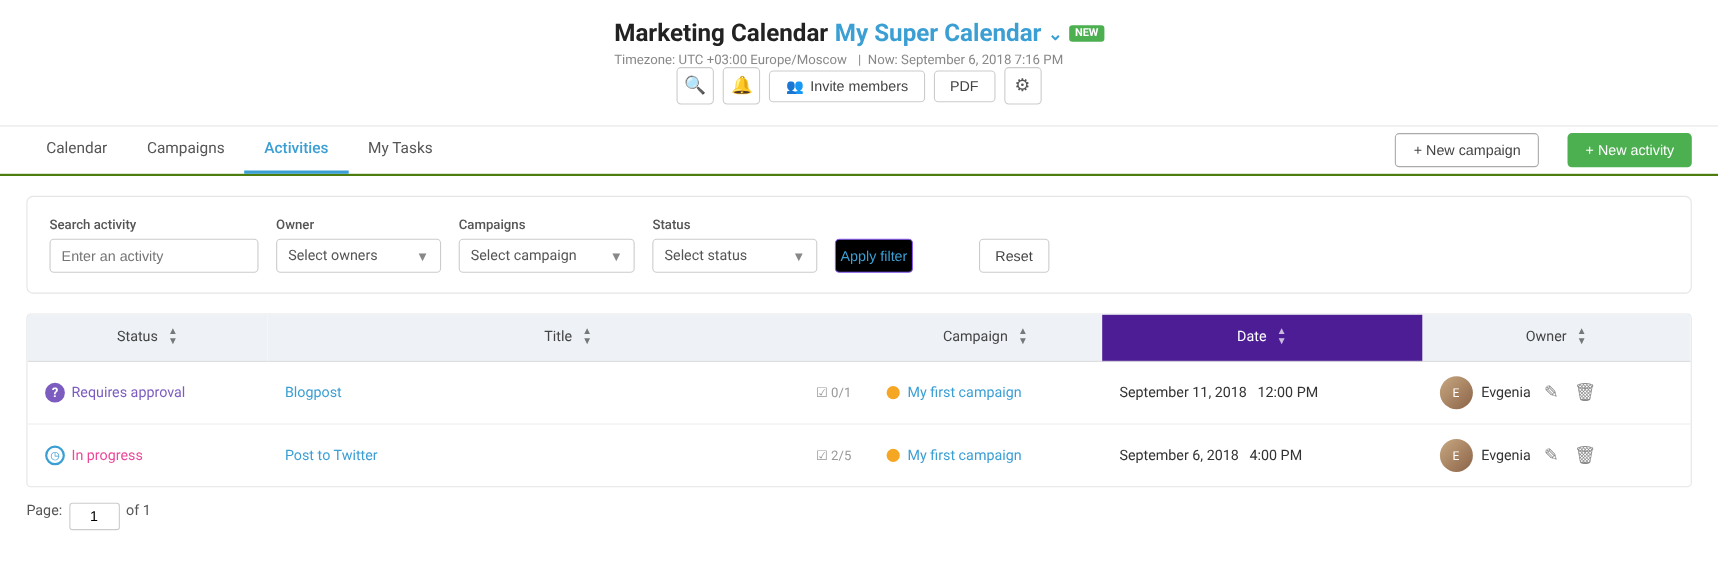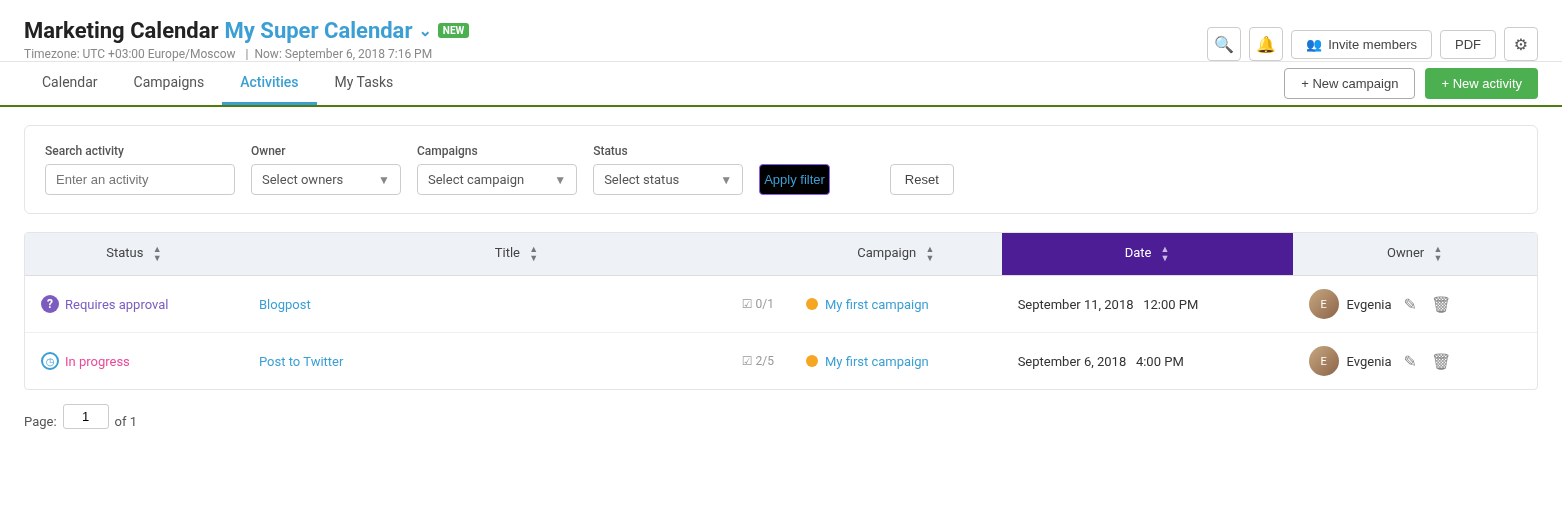--- a/index.html
+++ b/index.html
@@ -1,37 +1,37 @@
 <!DOCTYPE html>
 <html><head>
   <meta charset="utf-8">
   <style>
     * { box-sizing: border-box; margin: 0; padding: 0; }
     body { font-family: -apple-system, BlinkMacSystemFont, 'Segoe UI', Roboto, sans-serif; font-size: 14px; color: #333; background: #fff; }
 
     
-    .header { display: flex; align-items: flex-end; justify-content: space-between; padding: 18px 24px 0; border-bottom: 1px solid #e5e5e5; }
+    .header { display: flex; align-items: center; justify-content: space-between; padding: 18px 24px 19px; border-bottom: 1px solid #e5e5e5; flex-direction: column; }
     .header-left {}
     .app-title { font-size: 22px; font-weight: 700; color: #222; display: flex; align-items: center; gap: 6px; }
     .app-title .calendar-name { color: #3b9fd4; font-weight: 700; }
     .app-title .chevron-down { color: #3b9fd4; font-size: 16px; }
     .new-badge { background: #4caf50; color: #fff; font-size: 10px; font-weight: 700; padding: 2px 5px; border-radius: 3px; vertical-align: middle; }
     .subtitle { font-size: 12px; color: #888; margin-top: 4px; }
     .subtitle span { margin-right: 4px; }
     .header-actions { display: flex; align-items: center; gap: 8px; }
     .icon-btn { border: 1px solid #ccc; background: #fff; border-radius: 4px; width: 34px; height: 34px; display: flex; align-items: center; justify-content: center; cursor: pointer; font-size: 16px; color: #555; }
     .invite-btn { border: 1px solid #ccc; background: #fff; border-radius: 4px; padding: 6px 14px; cursor: pointer; font-size: 13px; color: #444; display: flex; align-items: center; gap: 6px; }
     .pdf-btn { border: 1px solid #ccc; background: #fff; border-radius: 4px; padding: 6px 14px; cursor: pointer; font-size: 13px; color: #444; }
 
     
     .nav-tabs { display: flex; align-items: center; justify-content: space-between; padding: 0 24px; border-bottom: 2px solid #4d7c0f; }
     .tabs { display: flex; gap: 0; }
     .tab { padding: 12px 18px; cursor: pointer; font-size: 14px; color: #555; border-bottom: 3px solid transparent; }
     .tab.active { color: #3b9fd4; border-bottom: 3px solid #3b9fd4; font-weight: 500; }
-    .tab-actions { display: flex; gap: 10px; }
+    .tab-actions { display: flex; gap: 26px; }
     .btn-new-campaign { background: #fff; border: 1px solid #aaa; color: #444; border-radius: 4px; padding: 7px 16px; cursor: pointer; font-size: 13px; }
     .btn-new-activity { background: #4caf50; border: none; color: #fff; border-radius: 4px; padding: 7px 16px; cursor: pointer; font-size: 13px; font-weight: 500; }
 
     
     .filter-bar { margin: 18px 24px; padding: 18px 20px; border: 1px solid #e5e5e5; border-radius: 6px; display: flex; align-items: flex-end; gap: 16px; }
     .filter-group { display: flex; flex-direction: column; gap: 6px; }
     .filter-label { font-size: 12px; color: #555; font-weight: 500; }
     .filter-input { border: 1px solid #ccc; border-radius: 4px; padding: 7px 10px; font-size: 13px; color: #999; width: 190px; outline: none; }
     .filter-select { border: 1px solid #ccc; border-radius: 4px; padding: 7px 10px; font-size: 13px; color: #555; display: flex; align-items: center; justify-content: space-between; gap: 30px; cursor: pointer; background: #fff; min-width: 150px; }
     .filter-select .arrow { color: #888; font-size: 12px; }
@@ -58,21 +58,21 @@
     .campaign-cell { display: flex; align-items: center; gap: 7px; }
     .campaign-dot { width: 12px; height: 12px; border-radius: 50%; background: #f5a623; flex-shrink: 0; }
     .campaign-link { color: #3b9fd4; text-decoration: none; cursor: pointer; }
     .date-cell { white-space: nowrap; }
     .owner-cell { display: flex; align-items: center; gap: 8px; }
     .avatar { width: 30px; height: 30px; border-radius: 50%; background: linear-gradient(135deg, #c8a882, #a0785a); display: flex; align-items: center; justify-content: center; overflow: hidden; font-size: 11px; color: #fff; }
     .row-actions { display: flex; gap: 6px; align-items: center; }
     .row-action-btn { background: none; border: none; cursor: pointer; color: #888; font-size: 16px; padding: 2px 4px; }
 
     
-    .pagination { display: flex; align-items: flex-end; gap: 6px; padding: 14px 24px; font-size: 13px; color: #555; }
+    .pagination { display: flex; align-items: flex-start; gap: 6px; padding: 14px 24px; font-size: 13px; color: #555; }
     .page-input { border: 1px solid #ccc; border-radius: 3px; width: 46px; text-align: center; padding: 4px 6px; font-size: 13px; }
 
     
     .title-col { min-width: 400px; }
   </style>
 </head>
 <body>
 
 <div class="header">
   <div class="header-left">

